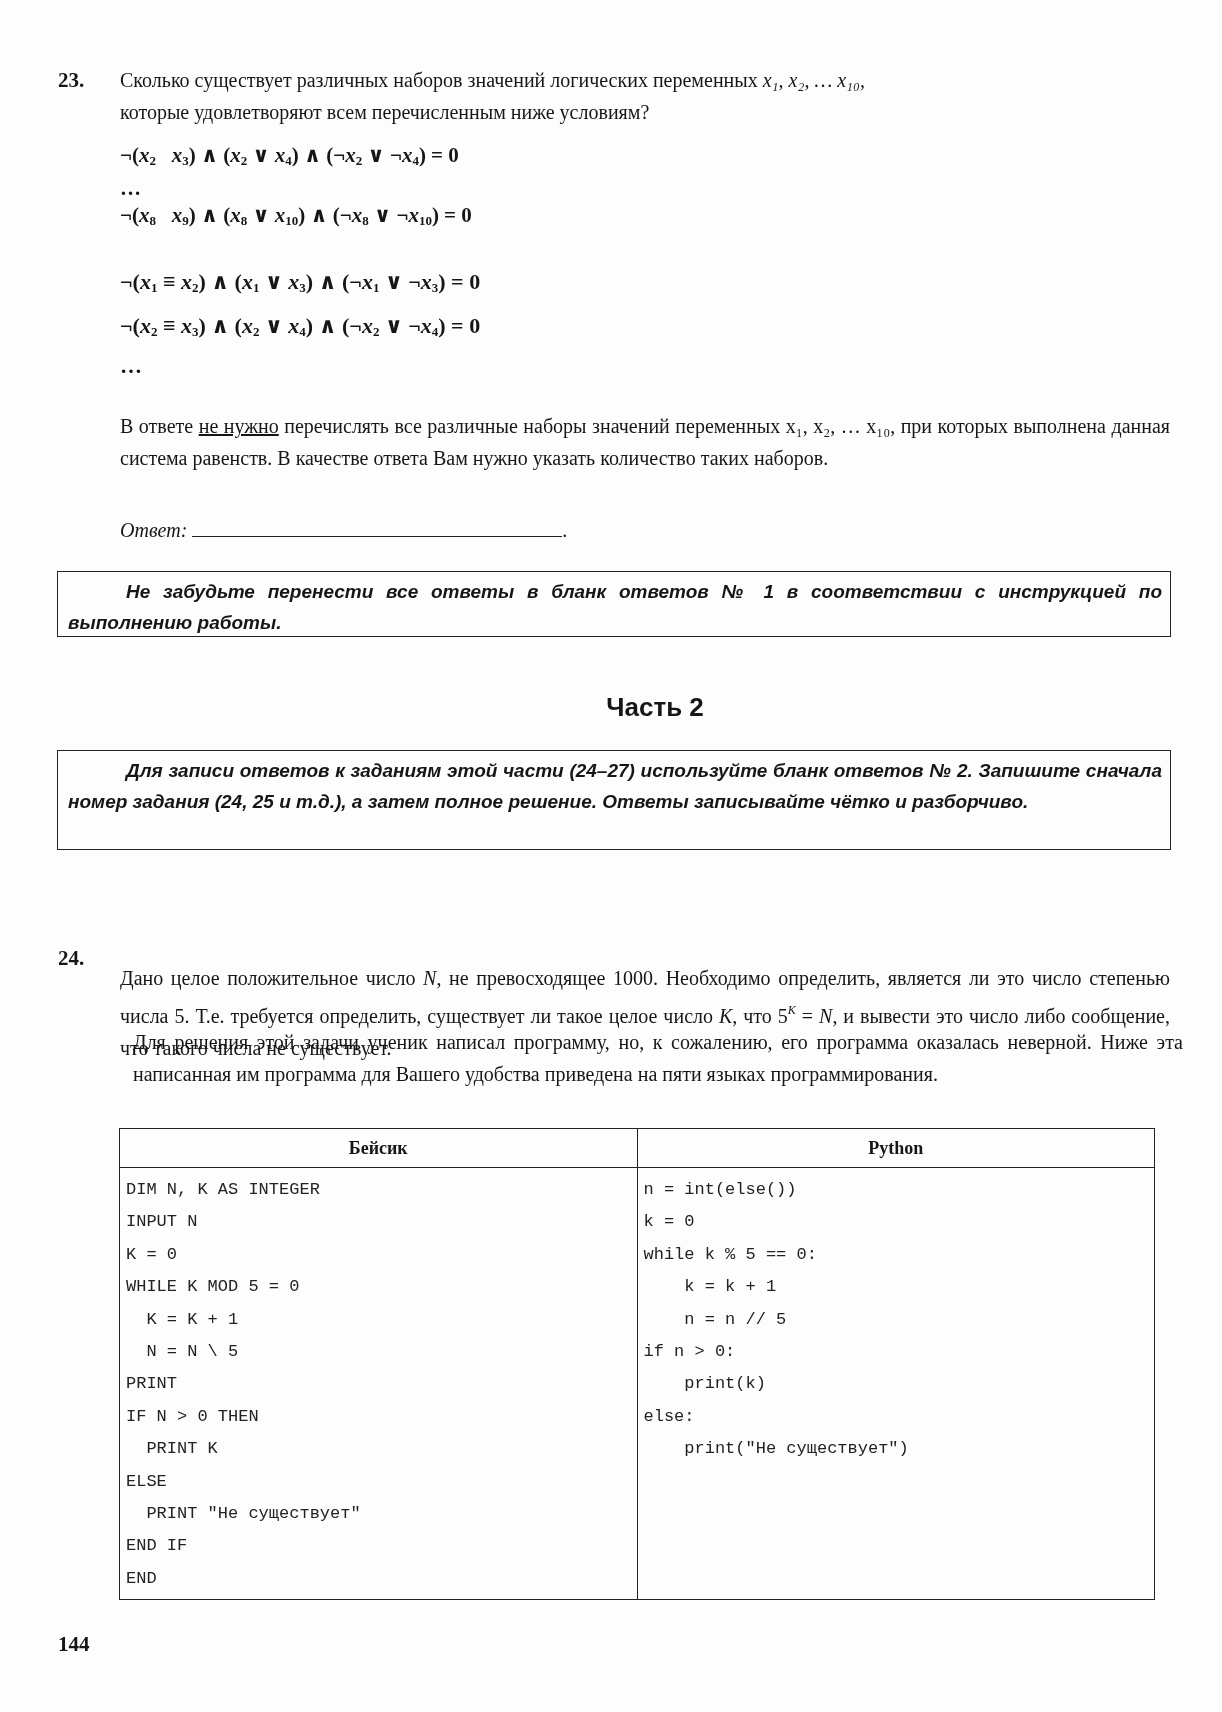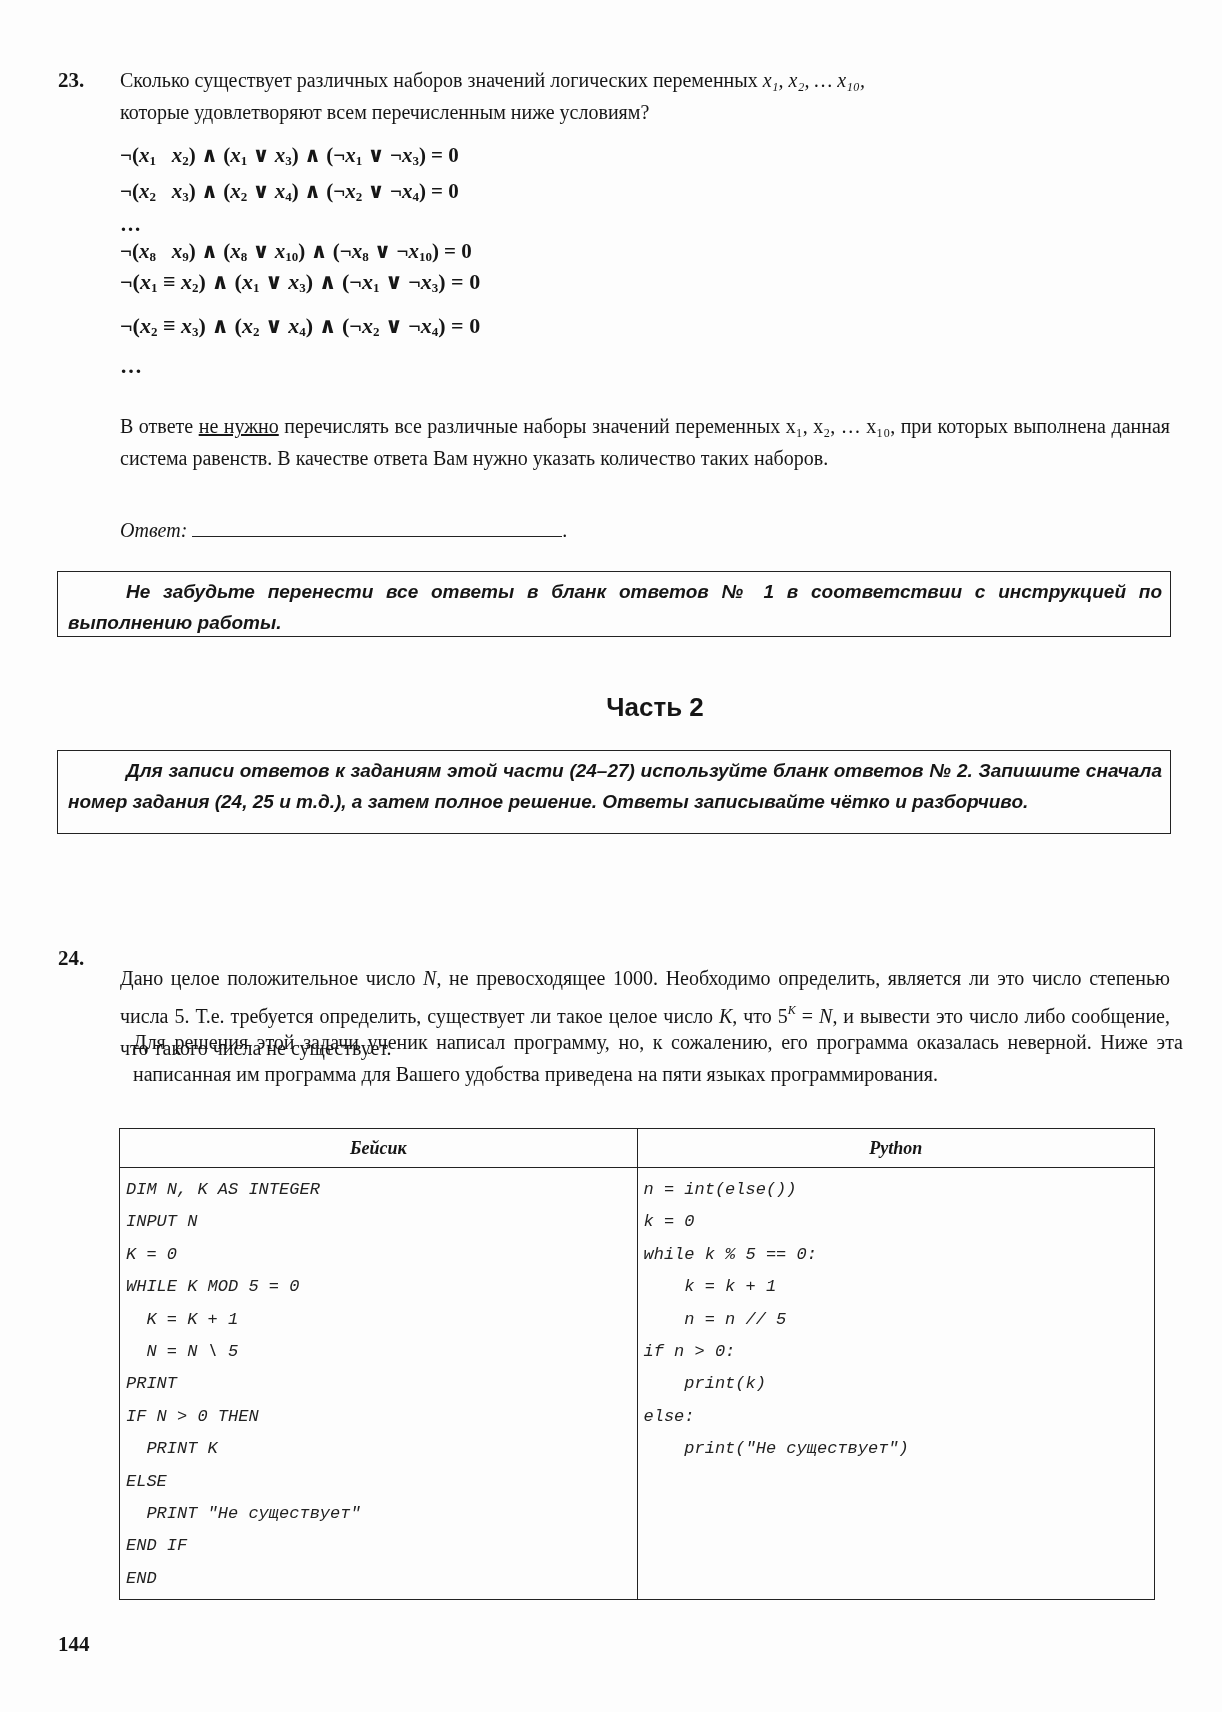--- a/index.html
+++ b/index.html
@@ -11,38 +11,37 @@
   .justify { text-align:justify; text-align-last:left; }
   .math { font-size:21px; font-weight:bold; font-family:"Liberation Serif","DejaVu Serif",serif; line-height:30px; white-space:nowrap; }
   .math i { font-style:italic; }
   sub { font-size:13px; vertical-align:-3px; font-style:normal; }
   sup { font-size:12px; vertical-align:9px; }
   .notice { border:1.5px solid #222; font-family:"Liberation Sans","DejaVu Sans",sans-serif;
             font-weight:bold; font-style:italic; font-size:19px; line-height:31px;
             padding:4px 8px 4px 10px; box-sizing:border-box; text-align:justify; text-align-last:left; }
   .notice .indent { display:inline-block; width:58px; }
   .part-title { font-family:"Liberation Sans","DejaVu Sans",sans-serif; font-weight:bold; font-size:26px;margin-left:44px; }
-  table.code { border-collapse:collapse; position:absolute; left:119px; top:1128px; width:1036px;font-style:italic; }
+  table.code { border-collapse:collapse; position:absolute; left:119px; top:1128px; width:1036px; }
   table.code th { border:1.5px solid #222; height:36px; font-size:18px; font-weight:bold; font-family:"Liberation Serif",serif; }
   table.code td { border:1.5px solid #222; vertical-align:top; padding:6px 6px 4px 6px; width:50%; }
   .code-line { font-family:"Liberation Mono","DejaVu Sans Mono",monospace; font-size:17px; line-height:32.4px; white-space:pre; color:#222; }
   .answer-line { display:inline-block; width:370px; border-bottom:1.5px solid #222; height:20px; vertical-align:baseline; }
   u.bold { font-weight:normal; text-decoration:underline; }
 </style>
 </head>
 <body>
 
 <div class="abs num" style="left:58px;top:68px;">23.</div>
 <div class="abs txt" style="left:120px;top:64px;width:1050px;">
   <span>Сколько существует различных наборов значений логических переменных </span><span style="font-style:italic">x₁, x₂, … x₁₀,</span><br>
   <span>которые удовлетворяют всем перечисленным ниже условиям?</span>
 </div>
 
 <div class="abs math" style="left:120px;top:140px;">
-  <div>¬(<i>x</i><sub>1</sub>&nbsp;&nbsp; <i>x</i><sub>2</sub>) ∧ (<i>x</i><sub>1</sub> ∨ <i>x</i><sub>3</sub>) ∧ (¬<i>x</i><sub>1</sub> ∨ ¬<i>x</i><sub>3</sub>) = 0</div>
   <div>¬(<i>x</i><sub>2</sub>&nbsp;&nbsp; <i>x</i><sub>3</sub>) ∧ (<i>x</i><sub>2</sub> ∨ <i>x</i><sub>4</sub>) ∧ (¬<i>x</i><sub>2</sub> ∨ ¬<i>x</i><sub>4</sub>) = 0</div>
   <div style="line-height:24px">…</div>
   <div>¬(<i>x</i><sub>8</sub>&nbsp;&nbsp; <i>x</i><sub>9</sub>) ∧ (<i>x</i><sub>8</sub> ∨ <i>x</i><sub>10</sub>) ∧ (¬<i>x</i><sub>8</sub> ∨ ¬<i>x</i><sub>10</sub>) = 0</div>
 </div>
 
 <div class="abs math" style="left:120px;top:263px;font-size:22px;line-height:38px;">
   <div>¬(<i>x</i><sub>1</sub> ≡ <i>x</i><sub>2</sub>) ∧ (<i>x</i><sub>1</sub> ∨ <i>x</i><sub>3</sub>) ∧ (¬<i>x</i><sub>1</sub> ∨ ¬<i>x</i><sub>3</sub>) = 0</div>
   <div>¬(<i>x</i><sub>2</sub> ≡ <i>x</i><sub>3</sub>) ∧ (<i>x</i><sub>2</sub> ∨ <i>x</i><sub>4</sub>) ∧ (¬<i>x</i><sub>2</sub> ∨ ¬<i>x</i><sub>4</sub>) = 0</div>
   <div style="line-height:30px">…</div>
 </div>
@@ -55,21 +54,21 @@
   <span style="font-style:italic">Ответ:</span>
   <span class="answer-line"></span><span>.</span>
 </div>
 
 <div class="abs notice" style="left:57px;top:571px;width:1114px;height:66px;">
   <span class="indent"></span><span>Не забудьте перенести все ответы в бланк ответов № 1 в соответствии с инструкцией по выполнению работы.</span>
 </div>
 
 <div class="abs part-title" style="left:0;width:1222px;text-align:center;top:692px;">Часть 2</div>
 
-<div class="abs notice" style="left:57px;top:750px;width:1114px;height:84px;">
+<div class="abs notice" style="left:57px;top:750px;width:1114px;height:100px;">
   <span class="indent"></span><span>Для записи ответов к заданиям этой части (24–27) используйте бланк ответов № 2. Запишите сначала номер задания (24, 25 и т.д.), а затем полное решение. Ответы записывайте чётко и разборчиво.</span>
 </div>
 
 <div class="abs num" style="left:58px;top:946px;">24.</div>
 <div class="abs txt justify" style="left:120px;top:930px;width:1050px;margin-top:32px;">
   <span>Дано целое положительное число </span><i>N</i><span>, не превосходящее 1000. Необходимо определить, является ли это число степенью числа 5. Т.е. требуется определить, существует ли такое целое число </span><i>K</i><span>, что 5</span><sup><i>K</i></sup><span> = </span><i>N</i><span>, и вывести это число либо сообщение, что такого числа не существует.</span>
 </div>
 
 <div class="abs txt justify" style="left:120px;top:1026px;width:1050px;margin-left:13px;">Для решения этой задачи ученик написал программу, но, к сожалению, его программа оказалась неверной. Ниже эта написанная им программа для Вашего удобства приведена на пяти языках программирования.</div>
 

